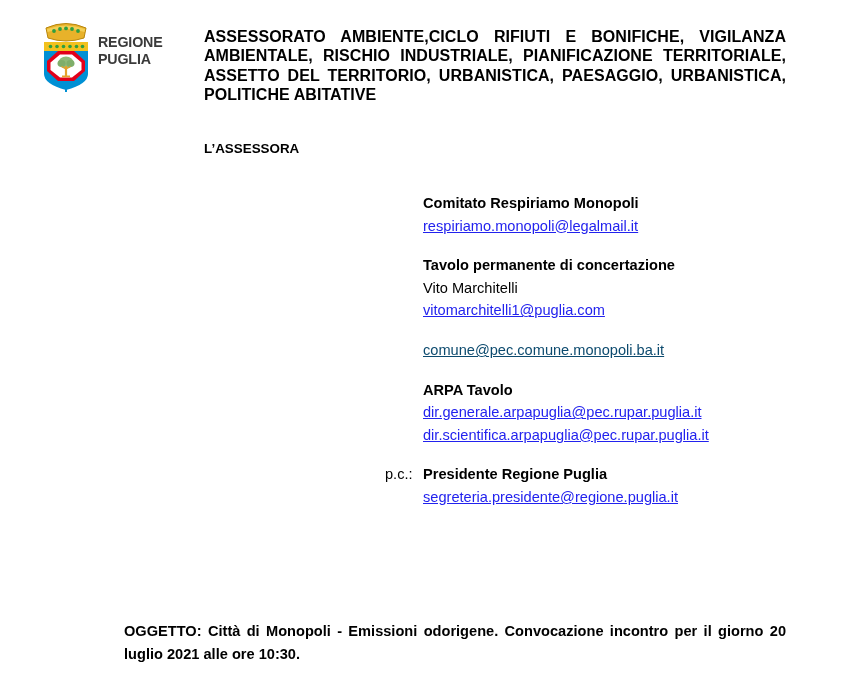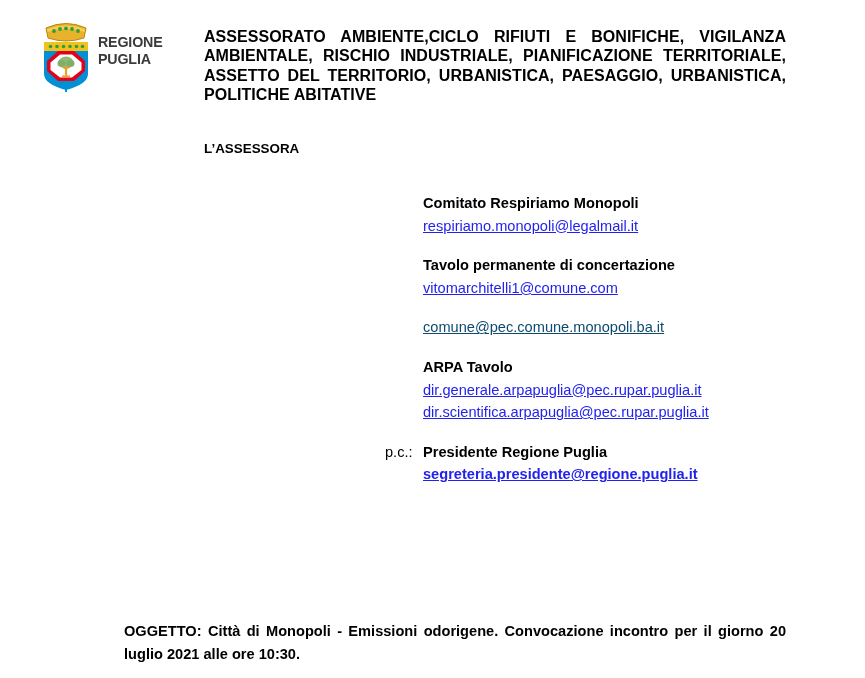--- a/index.html
+++ b/index.html
@@ -178,33 +178,34 @@
   <div id="assessora">L’ASSESSORA</div>
 </div>
 
 <div id="recipients">
     <div class="recipient-group">
       <div class="rg-title">Comitato Respiriamo Monopoli</div>
       <span class="rg-email" style="color: rgb(34, 34, 238);">respiriamo.monopoli@legalmail.it</span>
     </div>
     <div class="recipient-group">
       <div class="rg-title">Tavolo permanente di concertazione</div>
-      <span class="rg-email" style="color: rgb(34, 34, 238);">vitomarchitelli1@comune.com</span>
+      <div class="rg-person">Vito Marchitelli</div>
+      <span class="rg-email" style="color: rgb(34, 34, 238);">vitomarchitelli1@puglia.com</span>
     </div>
     <div class="recipient-group">
       <span class="rg-email" style="color: #0c4a6e;">comune@pec.comune.monopoli.ba.it</span>
     </div>
     <div class="recipient-group">
       <div class="rg-title">ARPA Tavolo</div>
       <span class="rg-email" style="color: rgb(34, 34, 238);">dir.generale.arpapuglia@pec.rupar.puglia.it</span>
       <span class="rg-email" style="color: rgb(34, 34, 238);">dir.scientifica.arpapuglia@pec.rupar.puglia.it</span>
     </div>
     <div class="recipient-group">
       <span class="pc-prefix">p.c.:</span>
       <div class="rg-title">Presidente Regione Puglia</div>
-      <span class="rg-email" style="color: rgb(34, 34, 238); font-weight: bold;">segreteria.presidente@regione.puglia.it</span>
+      <span class="rg-email" style="color: rgb(34, 34, 238);">segreteria.presidente@regione.puglia.it</span>
     </div>
   </div>
 
 <div id="subject">
   <span>OGGETTO:</span>
   <span>Città di Monopoli - Emissioni odorigene. Convocazione incontro per il giorno 20 luglio 2021 alle ore 10:30.</span>
 </div>
 
 </body></html>

